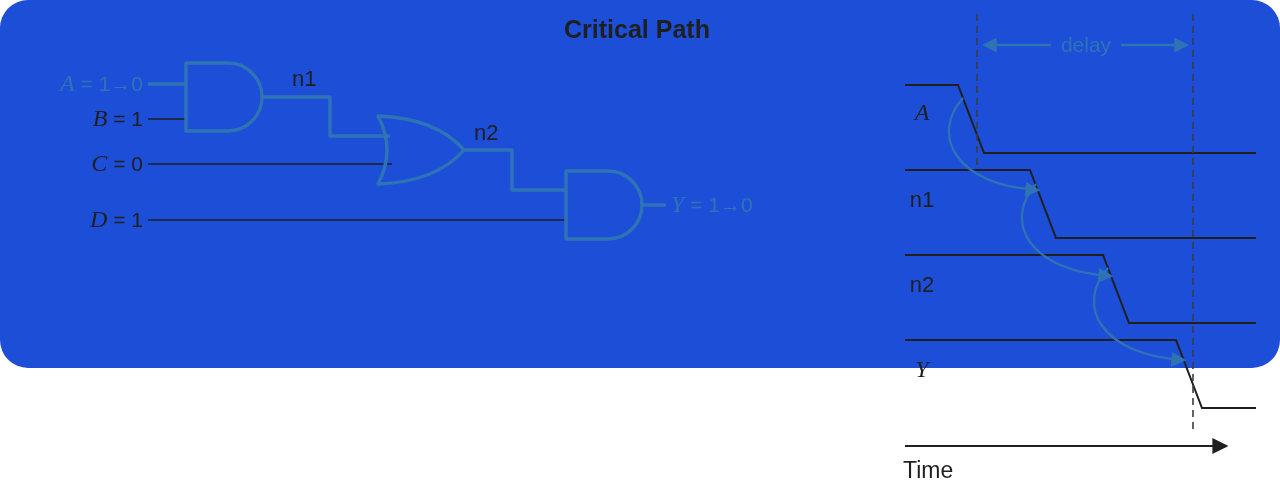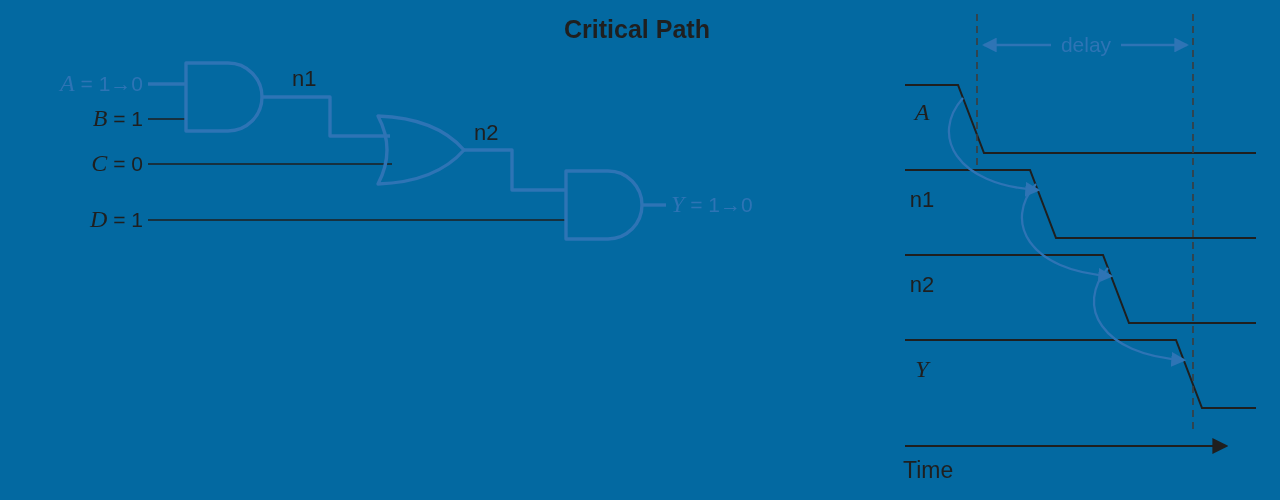--- a/index.html
+++ b/index.html
@@ -2,21 +2,21 @@
 <html><head>
 <meta charset="utf-8">
 <style>
   * { margin: 0; padding: 0; box-sizing: border-box; }
   html, body { background: #ffffff; }
   body {
     width: 1280px; height: 500px;
     font-family: "Liberation Sans", sans-serif;
     overflow: hidden;
   }
-  .stage { position: relative; width: 1280px; height: 500px; background: #0369a1; }
+  .stage { position: relative; width: 1280px; height: 368px; background: #1d4ed8; border-radius: 28px; }
   svg text { user-select: none; }
   .t-title   { font-family: "Liberation Sans", sans-serif; font-weight: bold; font-size: 25px; }
   .t-var     { font-family: "Liberation Serif", serif; font-style: italic; font-size: 24px; }
   .t-rest    { font-family: "Liberation Sans", sans-serif; font-size: 21px; }
   .t-net     { font-family: "Liberation Sans", sans-serif; font-size: 22px; }
   .t-sig-var { font-family: "Liberation Serif", serif; font-style: italic; font-size: 24px; }
   .t-sig-net { font-family: "Liberation Sans", sans-serif; font-size: 22px; }
   .t-delay   { font-family: "Liberation Sans", sans-serif; font-size: 21px; }
   .t-time    { font-family: "Liberation Sans", sans-serif; font-size: 23px; }
 </style>

